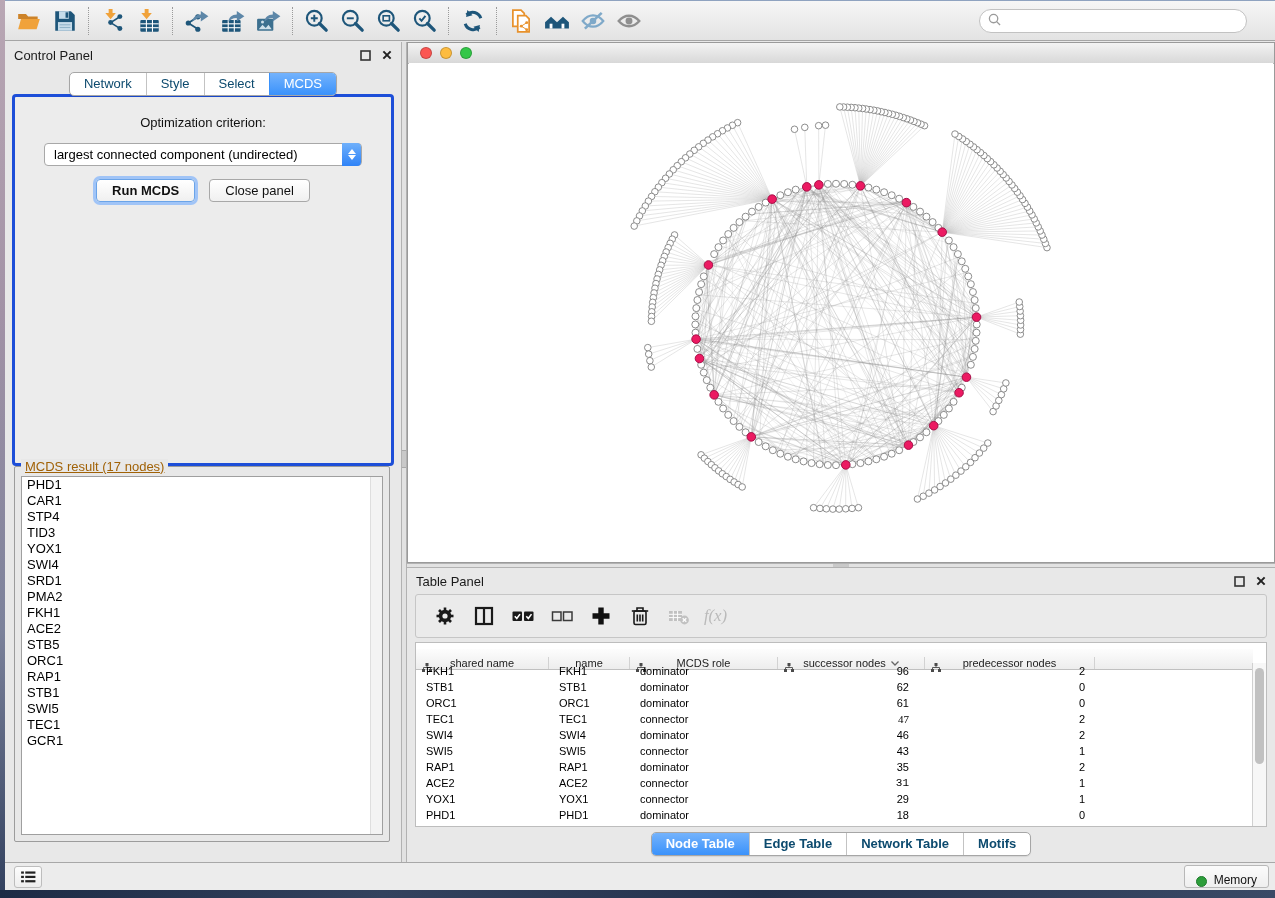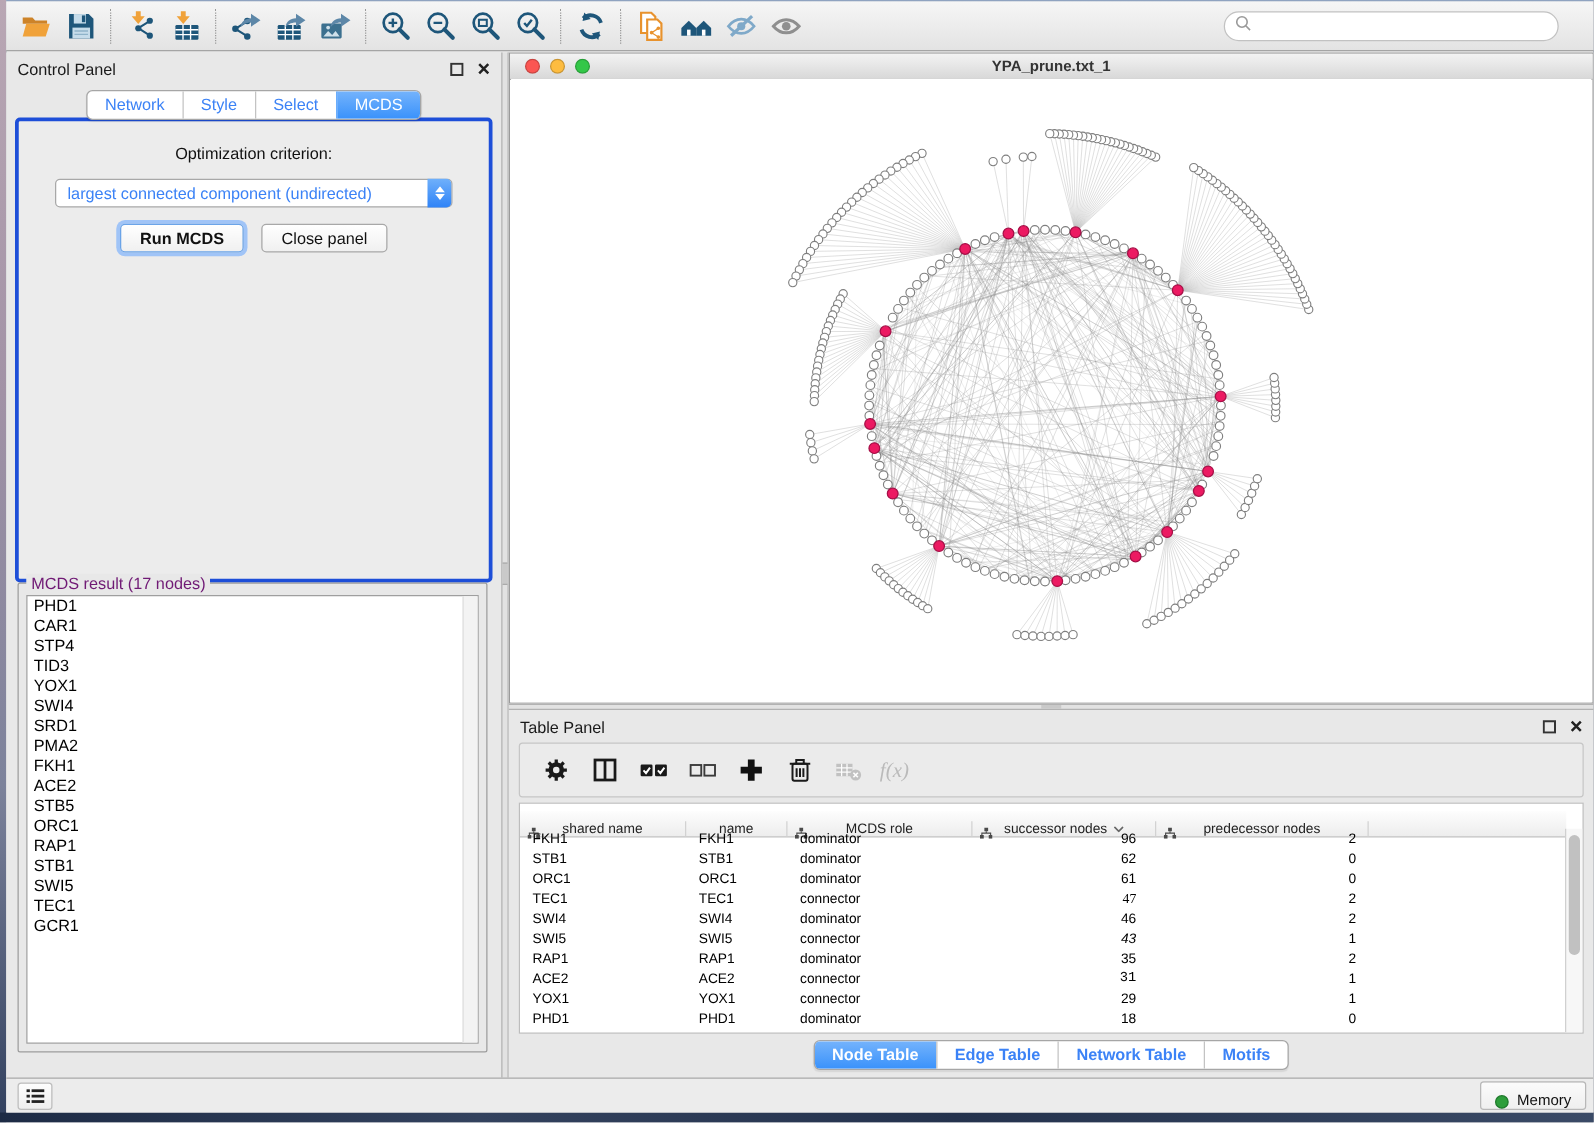--- a/index.html
+++ b/index.html
@@ -28,38 +28,38 @@
   .panel-title{font-size:13px;color:#1a1a1a;margin-left:9px;}
   .win-btns{position:absolute;right:8px;top:7px;display:flex;gap:10px;align-items:center;}
   .win-btn{display:inline-flex;width:12px;height:12px;align-items:center;justify-content:center;cursor:default;}
 
   
   #control-panel{position:absolute;left:0;top:42px;width:396px;bottom:27px;background:#e8e8e8;}
   .seg-ctl{display:flex;justify-content:center;}
   #control-tabs{position:absolute;top:30px;left:0;right:0;z-index:2;}
   .seg-box{display:inline-flex;background:#fff;border:1px solid #a6a6a6;border-radius:5px;overflow:hidden;
     box-shadow:0 1px 1px rgba(0,0,0,0.08);}
-  .seg{padding:3px 14px;font-size:13px;color:#3b82f6;border-left:1px solid #c3c3c3;cursor:default;line-height:16px;}
+  .seg{padding:3px 14px;font-size:13px;color:#0c4a6e;border-left:1px solid #c3c3c3;cursor:default;line-height:16px;}
   .seg:first-child{border-left:none;}
   .seg.sel{background:linear-gradient(#74b3fc,#3a92fb);color:#fff;border-left-color:#3a92fb;}
   #mcds-box{position:absolute;top:52px;left:7px;right:7px;height:366px;background:#ececec;
     border:3px solid #1d4ed8;border-radius:4px;}
   .opt-label{margin-top:18px;text-align:center;font-size:13px;color:#111;}
   .dropdown{margin:13px auto 0;width:318px;height:23px;background:#fff;border:1px solid #a8a8a8;border-radius:4px;
     display:flex;align-items:center;position:relative;box-sizing:border-box;cursor:default;}
-  .dd-text{font-size:13px;margin-left:9px;color:#3b82f6;white-space:nowrap;text-align:center;}
+  .dd-text{font-size:13px;margin-left:9px;color:#000000;white-space:nowrap;text-align:center;}
   .dd-stepper{position:absolute;right:0;top:-1px;bottom:-1px;width:19px;border-radius:0 4px 4px 0;
     background:linear-gradient(#6fb0fb,#2f83f7);display:flex;flex-direction:column;align-items:center;justify-content:center;gap:1px;}
   .btn-row{margin-top:13px;display:flex;justify-content:center;gap:14px;}
   .aqua-btn{font-family:"Liberation Sans",sans-serif;font-size:13px;color:#111;background:linear-gradient(#ffffff,#f0f0f0);
     border:1px solid #a8a8a8;border-radius:4px;height:23px;padding:0 15px;cursor:default;}
   .aqua-btn.focus{box-shadow:0 0 0 3px rgba(110,170,255,0.6);border-color:#6ba4e8;font-weight:bold;}
   #result-fieldset{position:absolute;top:424px;left:9px;right:11px;height:374px;border:1px solid #9c9c9c;
     border-radius:2px;background:#e8e8e8;}
-  #result-legend{position:absolute;top:-8px;left:6px;background:#e8e8e8;padding:0 4px;font-size:13px;color:#701a75;}
+  #result-legend{position:absolute;top:-8px;left:6px;background:#e8e8e8;padding:0 4px;font-size:13px;color:#a16207;text-decoration:underline;}
   #result-list{position:absolute;top:9px;left:6px;right:6px;bottom:6px;background:#fff;border:1px solid #9f9f9f;
     overflow:hidden;}
   .li{font-size:13px;line-height:16px;padding-left:5px;color:#000;}
   #result-scroll{position:absolute;top:10px;right:7px;bottom:7px;width:11px;background:#f3f3f3;border-left:1px solid #dedede;}
 
   
   #v-splitter{position:absolute;left:396px;top:42px;width:6px;bottom:27px;background:#e2e2e2;
     border-left:1px solid #b2b2b2;border-right:1px solid #b2b2b2;box-sizing:border-box;}
   #v-splitter .grip{position:absolute;top:408px;left:0;width:4px;height:16px;background:#c9c9c9;
     border-top:1px solid #aaa;border-bottom:1px solid #aaa;}
@@ -361,21 +361,20 @@
 
     <div id="v-splitter">
         <div class="grip"></div>
       </div>
 
     <div id="network-window">
       <div id="net-titlebar">
         <span class="tl red"></span>
         <span class="tl yellow"></span>
         <span class="tl green"></span>
-        <span id="net-title">YPA_prune.txt_1</span>
       </div>
       <svg id="network-svg" viewBox="0 0 866 500">
           <rect x="0" y="0" width="866" height="500" fill="#ffffff"></rect>
           <line x1="568.8" y1="254.6" x2="558.4" y2="208.5" stroke="#8c8c8c" stroke-width="0.7" opacity="0.3"></line>
           <line x1="568.8" y1="254.6" x2="567.5" y2="282.4" stroke="#8c8c8c" stroke-width="0.7" opacity="0.3"></line>
           <line x1="568.8" y1="254.6" x2="383.6" y2="395.8" stroke="#8c8c8c" stroke-width="0.7" opacity="0.3"></line>
           <line x1="568.8" y1="254.6" x2="288.3" y2="280.9" stroke="#8c8c8c" stroke-width="0.7" opacity="0.3"></line>
           <line x1="568.8" y1="254.6" x2="311.1" y2="183.1" stroke="#8c8c8c" stroke-width="0.7" opacity="0.3"></line>
           <line x1="568.8" y1="254.6" x2="290.2" y2="232.3" stroke="#8c8c8c" stroke-width="0.7" opacity="0.3"></line>
           <line x1="568.8" y1="254.6" x2="436.9" y2="121.3" stroke="#8c8c8c" stroke-width="0.7" opacity="0.3"></line>
@@ -1341,21 +1340,21 @@
               <div class="td" style="width:133px;">SWI4</div>
               <div class="td" style="width:81px;">SWI4</div>
               <div class="td" style="width:148px;">dominator</div>
               <div class="td num" style="width:147px;padding-right:16px;">46</div>
               <div class="td num" style="width:170px;padding-right:10px;">2</div>
             </div>
             <div class="tr">
               <div class="td" style="width:133px;">SWI5</div>
               <div class="td" style="width:81px;">SWI5</div>
               <div class="td" style="width:148px;">connector</div>
-              <div class="td num" style="width:147px;padding-right:16px;font-style:italic;">43</div>
+              <div class="td num" style="width:147px;padding-right:16px;">43</div>
               <div class="td num" style="width:170px;padding-right:10px;">1</div>
             </div>
             <div class="tr">
               <div class="td" style="width:133px;">RAP1</div>
               <div class="td" style="width:81px;">RAP1</div>
               <div class="td" style="width:148px;">dominator</div>
               <div class="td num" style="width:147px;padding-right:16px;">35</div>
               <div class="td num" style="width:170px;padding-right:10px;">2</div>
             </div>
             <div class="tr">

